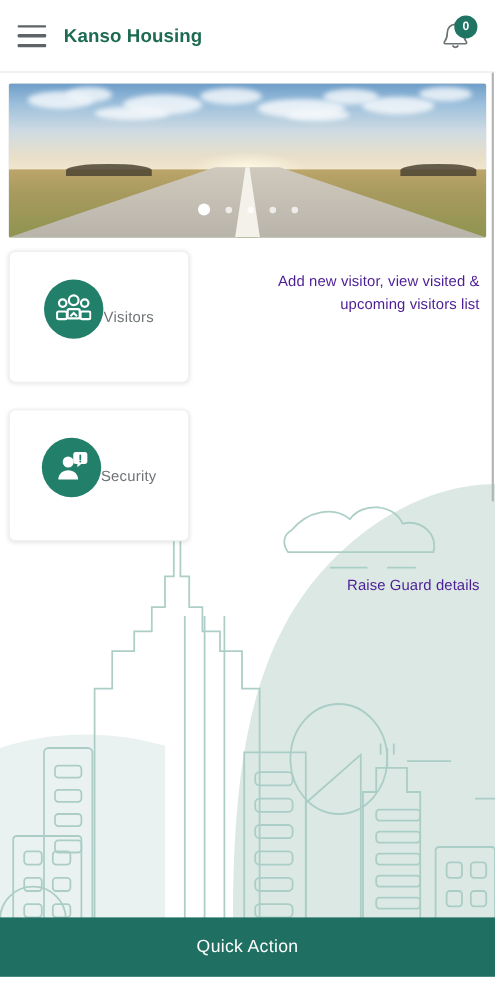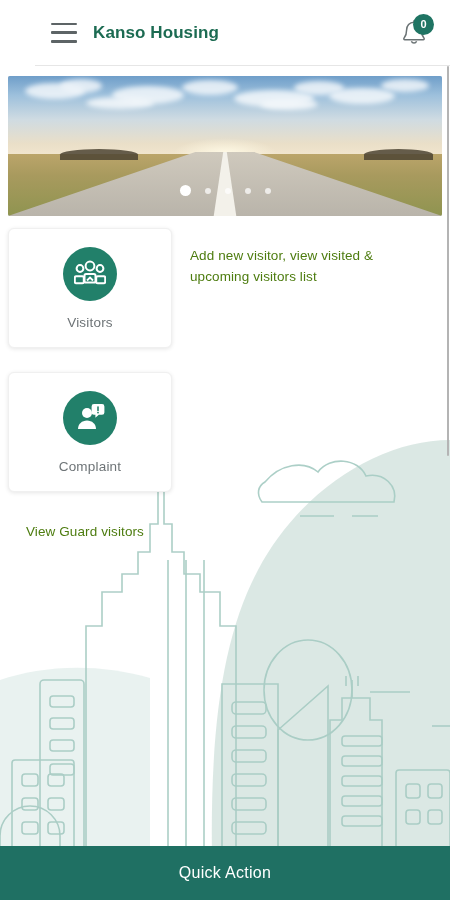--- a/index.html
+++ b/index.html
@@ -19,21 +19,20 @@
   
   .header {
     position:relative;
     height:66px;
     background:#ffffff;
     display:flex;
     align-items:center;
     padding:0 16px;
     border-bottom:1px solid #e6e6e6;
     z-index:30;
-    margin-left:35px;
   }
   .hamburger {
     width:26px; height:20px;
     display:flex; flex-direction:column;
     justify-content:space-between;
     margin-right:16px;
     cursor:pointer;
   }
   .hamburger span {
     display:block; height:2.6px; width:100%;
@@ -164,21 +163,20 @@
     padding-right:14px;
   }
   .feature-card {
     flex:0 0 164px;
     height:120px;
     background:#ffffff;
     border:1px solid #f0f0f0;
     border-radius:6px;
     box-shadow:0 1px 4px rgba(0,0,0,.10);
     display:flex;
-    flex-direction:column;
     align-items:center;
     justify-content:center;
     cursor:pointer;
   }
   .icon-circle {
     width:54px; height:54px;
     border-radius:50%;
     background:#22806a;
     display:flex; align-items:center; justify-content:center;
     margin-bottom:14px;
@@ -186,28 +184,29 @@
   .card-label {
     font-size:13.5px;
     color:#6e7477;
     letter-spacing:.2px;
   }
   .feature-desc {
     flex:1;
     padding:18px 0 0 18px;
     font-size:13.5px;
     line-height:1.55;
-    color:#4d7c0f;
+    color:#4c1d95;
     letter-spacing:.1px;
+    text-align:right;
   }
 
   
   .quick-action {
     position:absolute;
-    left:0; bottom:0;
+    left:0; bottom:12px;
     width:450px; height:54px;
     background:#1f7063;
     color:#ffffff;
     display:flex; align-items:center; justify-content:center;
     font-size:16px;
     letter-spacing:.3px;
     cursor:pointer;
     z-index:40;
   }
 
@@ -368,26 +367,26 @@
       <div class="feature-card">
         <div class="icon-circle">
           <svg width="32" height="30" viewBox="0 0 32 30" fill="none">
             <circle cx="13" cy="10" r="5" fill="#fff"></circle>
             <path d="M4 26 c0 -5 4 -8.5 9 -8.5 c5 0 9 3.5 9 8.5 Z" fill="#fff"></path>
             <path d="M20 1 h8 a2.4 2.4 0 0 1 2.4 2.4 v6 a2.4 2.4 0 0 1 -2.4 2.4 h-3.2 l-3.4 3 v-3 h-1.4 a2.4 2.4 0 0 1 -2.4 -2.4 v-6 A2.4 2.4 0 0 1 20 1 Z" fill="#fff"></path>
             <path d="M24 4 v3.4" stroke="#22806a" stroke-width="1.6" stroke-linecap="round"></path>
             <circle cx="24" cy="9.6" r="0.9" fill="#22806a"></circle>
           </svg>
         </div>
-        <div class="card-label">Complaint</div>
+        <div class="card-label">Security</div>
       </div>
     </div>
 
     <div class="feature-row">
-      <div class="feature-desc">View Guard visitors</div>
+      <div class="feature-desc">Raise Guard details</div>
     </div>
 
   </div>
 
   <div class="scrollbar-track">
     <div class="scrollbar-thumb"></div>
   </div>
 
   <div class="quick-action">Quick Action</div>
 

